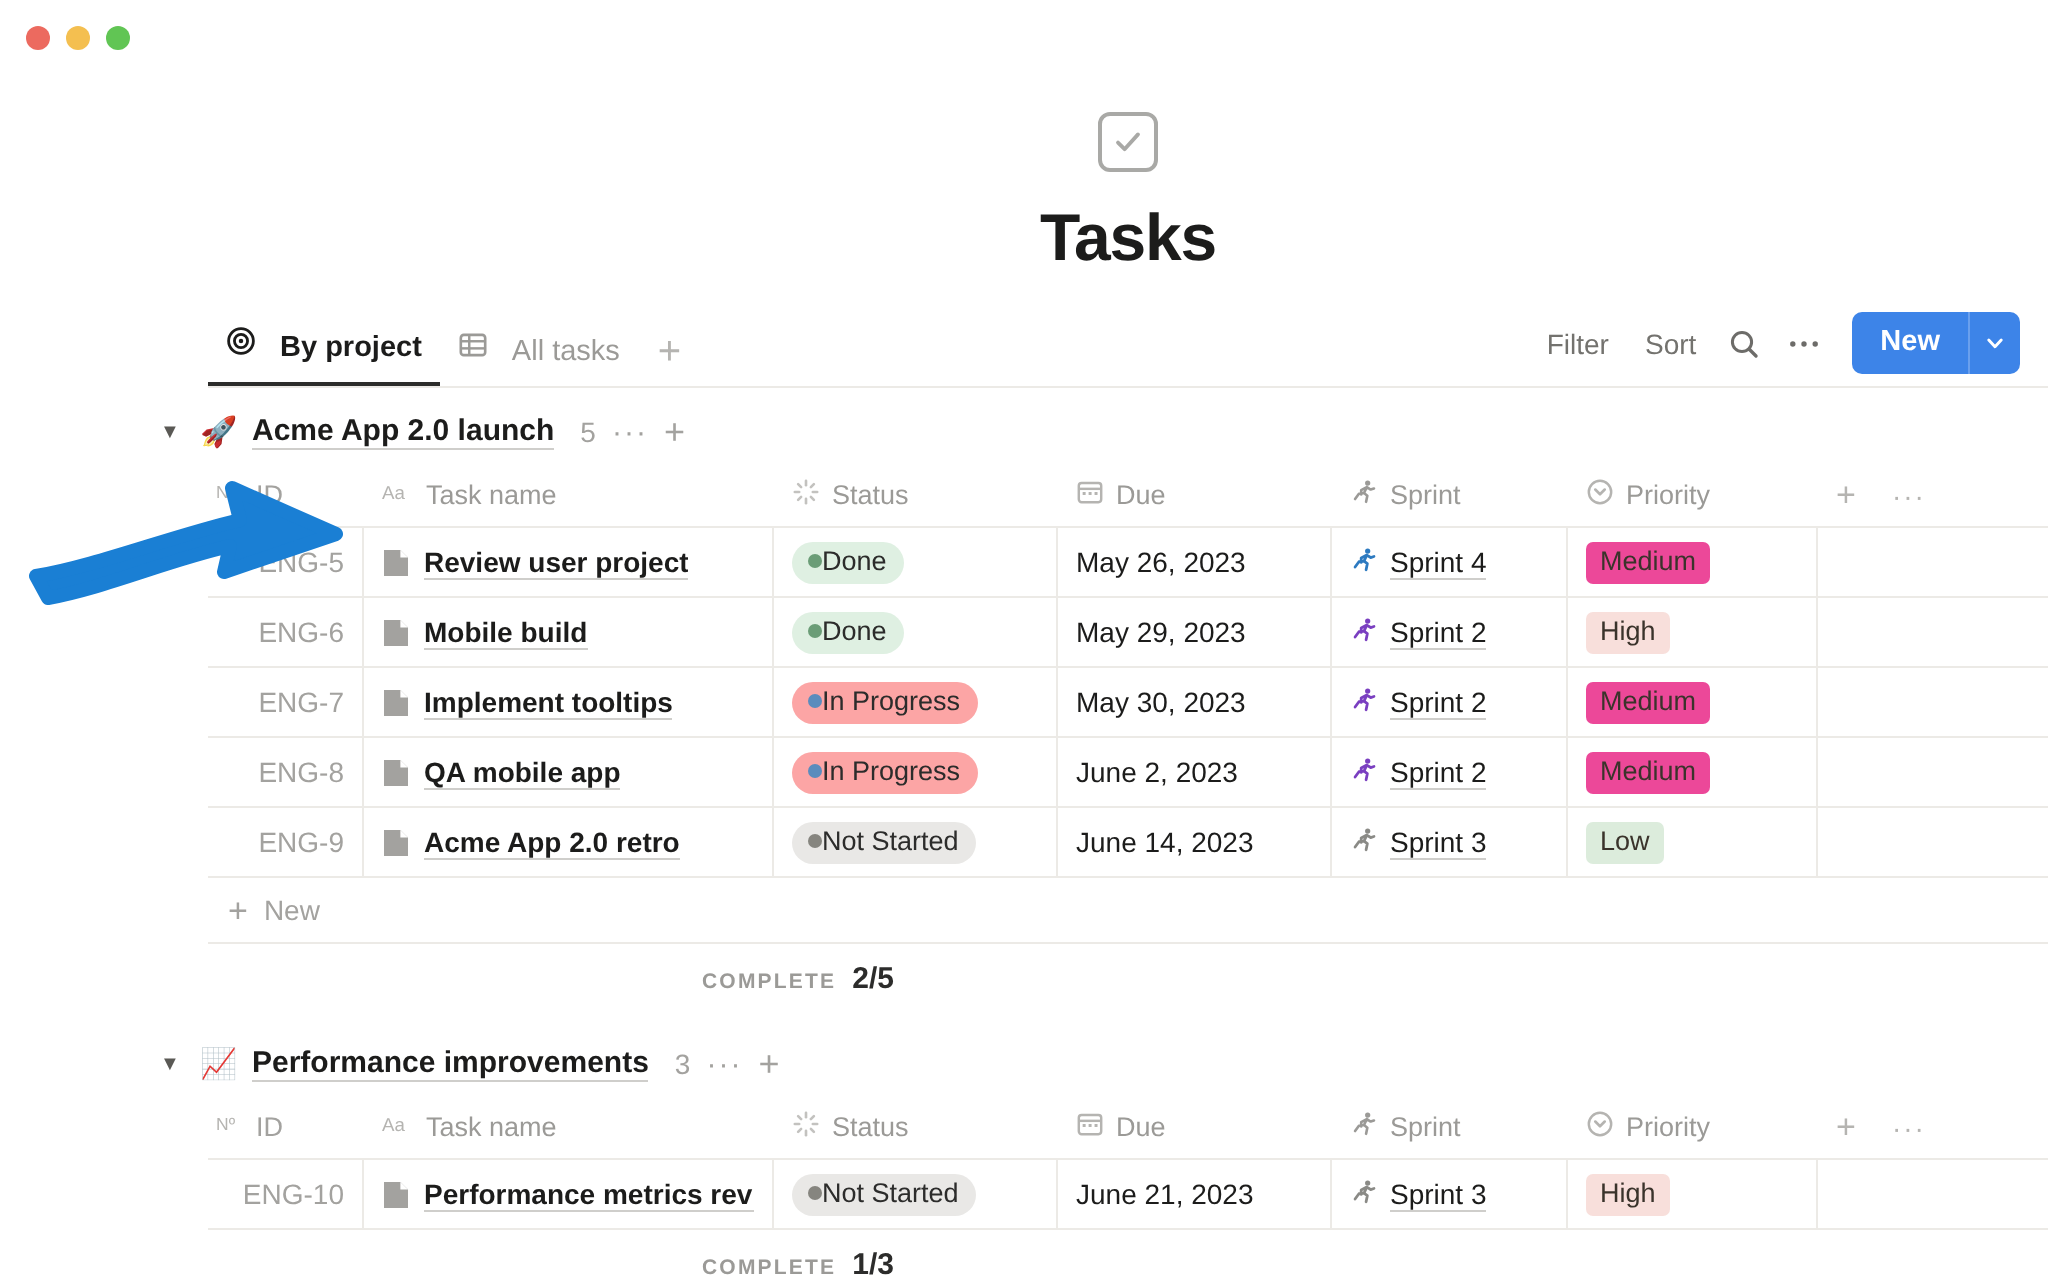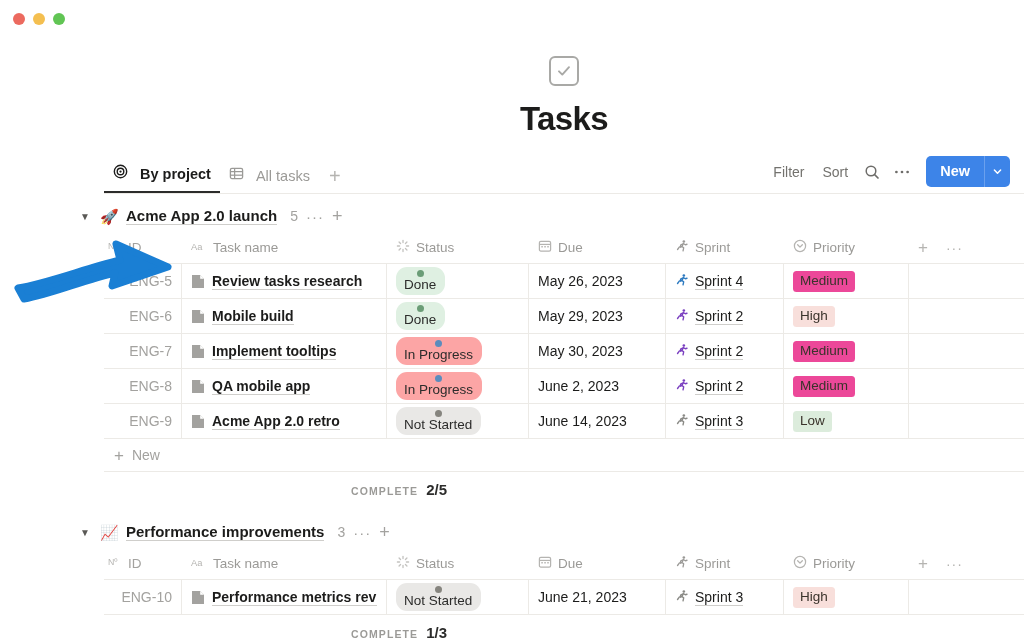--- a/index.html
+++ b/index.html
@@ -137,21 +137,21 @@
   .task-name {
     border-bottom: 1px solid #cfcecb; font-weight: bold;
     font-size: 14px; color: #1c1c1b; cursor: pointer;
     overflow: hidden; text-overflow: clip; white-space: nowrap;
   }
   .page-ico { flex: 0 0 auto; margin-right: 7px; display: flex; }
 
   .badge {
     display: inline-flex; align-items: center; gap: 0;
     border-radius: 11px; padding: 2.5px 9px 3.5px 8px;
-    font-size: 13.5px; color: #2c2c2b; flex-direction: column;
+    font-size: 13.5px; color: #2c2c2b;
   }
   .badge .bdot { width: 7px; height: 7px; border-radius: 50%; flex: 0 0 auto; }
   .b-done   { background: #dff0e2; }
   .b-done .bdot { background: #6b9d77; }
   .b-prog   { background: #fca5a5; }
   .b-prog .bdot { background: #5b8cbd; }
   .b-not    { background: #e9e8e6; }
   .b-not .bdot { background: #86857f; }
 
   .pill { border-radius: 3.5px; padding: 2.5px 7px 3.5px 7px; font-size: 13.5px; color: #3a332b; }
@@ -352,21 +352,21 @@
       <div id="g1-body">
           <div class="row datarow">
             <div class="cell c-id">ENG-5</div>
             <div class="cell c-name">
               <span class="page-ico">
                 <svg width="14" height="15" viewBox="0 0 14 15">
                   <path d="M1 1 H9.2 L13 4.8 V14 H1 Z" fill="#a3a29f"></path>
                   <path d="M9.2 1 V4.8 H13 Z" fill="#ffffff"></path>
                 </svg>
               </span>
-              <span class="task-name">Review tasks research</span>
+              <span class="task-name">Review user project</span>
             </div>
             <div class="cell c-status">
               <span class="badge b-done">
                 <span class="bdot"></span>
                 <span>Done</span>
               </span>
             </div>
             <div class="cell c-due">May 26, 2023</div>
             <div class="cell c-sprint">
               <span class="sprint">

